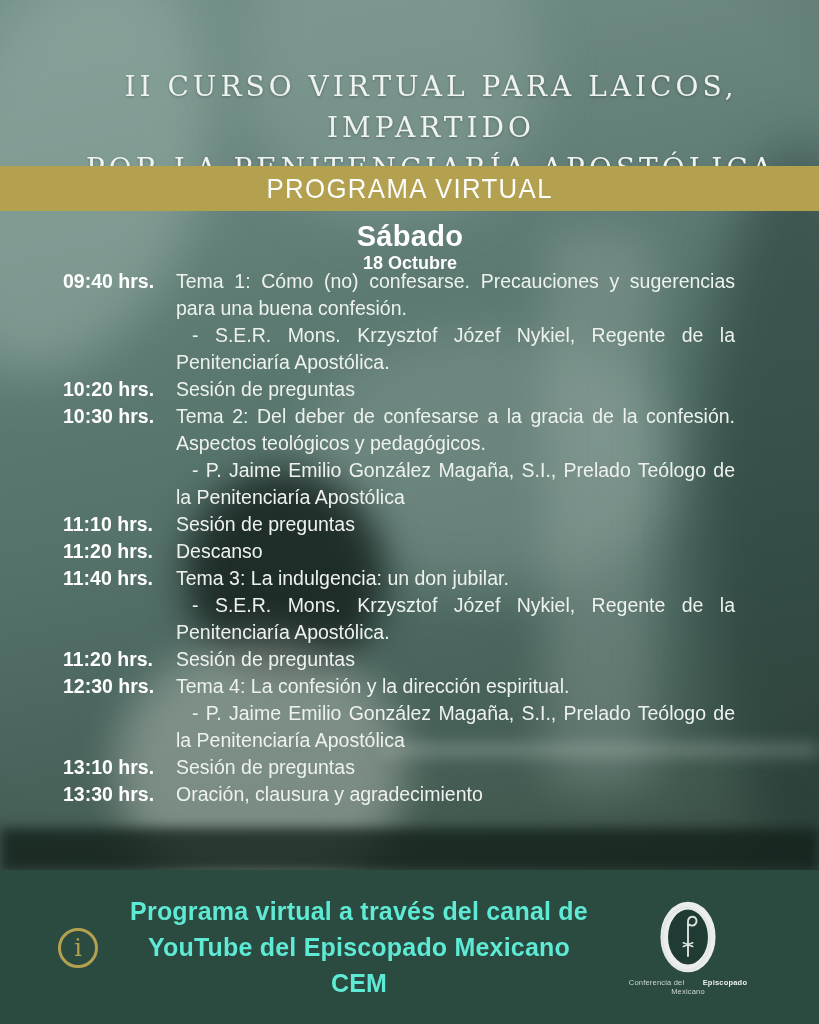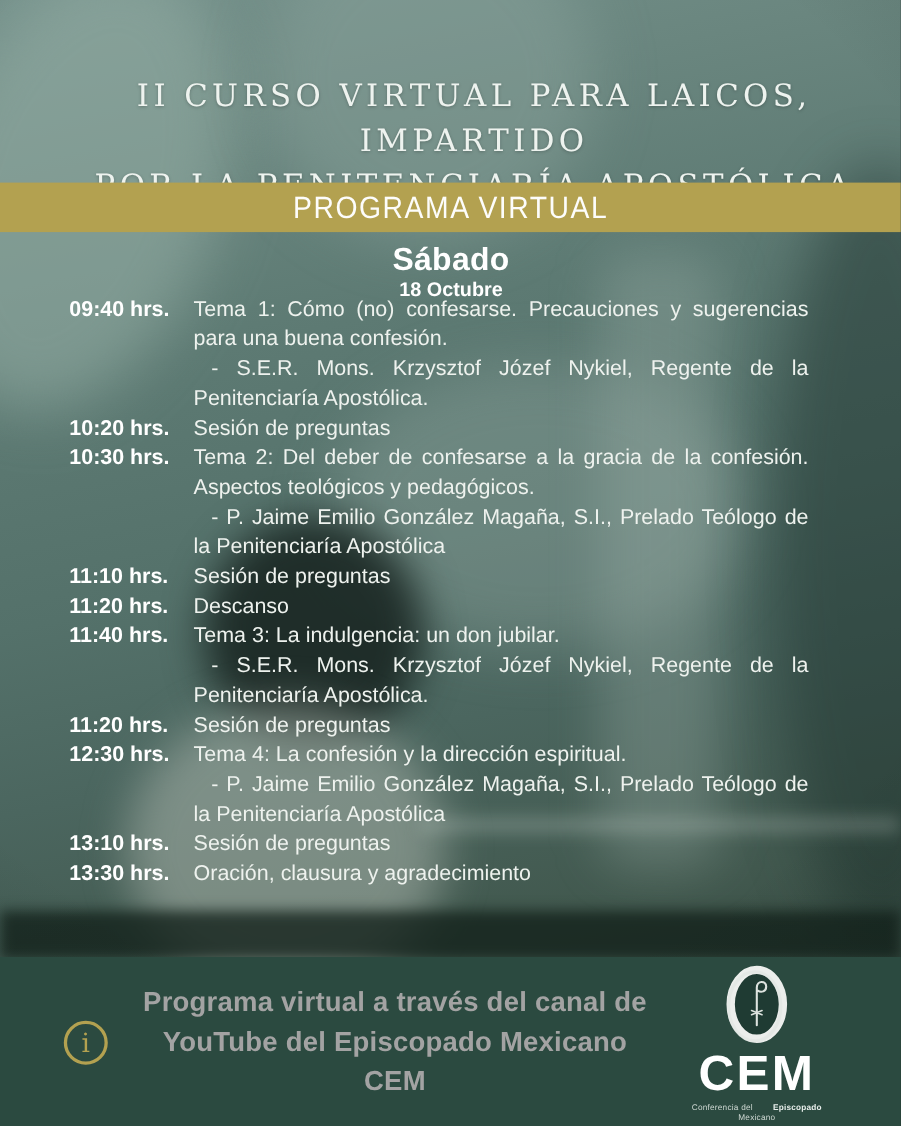--- a/index.html
+++ b/index.html
@@ -81,21 +81,21 @@
   .info-icon{
     flex:0 0 40px;height:40px;border:3px solid var(--accent-gold,#b3a150);
     border-radius:50%;display:flex;align-items:center;justify-content:center;
     margin-top:2px;
   }
   .info-glyph{
     font-family:"DejaVu Serif","Liberation Serif",serif;
     color:var(--accent-gold,#b3a150);font-size:24px;line-height:1;font-weight:400;
   }
   .footer-text{margin-left:26px;text-align:center;width:470px;}
-  .footer-line{font-size:25px;font-weight:bold;color:#a3a3a3;line-height:36px;letter-spacing:.2px;}
+  .footer-line{font-size:25px;font-weight:bold;color:#5eead4;line-height:36px;letter-spacing:.2px;}
   .logo{margin-left:auto;margin-right:26px;text-align:center;width:150px;}
   .logo-mark{display:block;margin:0 auto;}
   .logo-acronym{font-size:45px;font-weight:bold;color:#fff;letter-spacing:2px;line-height:46px;margin-top:2px;}
   .logo-tagline{font-size:7.5px;color:#cdd7d1;margin-top:3px;letter-spacing:.2px;}
   .logo-tagline b{color:#e9efec;margin-left:16px;}
 </style>
 </head>
 <body>
 
 <div class="poster">
@@ -220,18 +220,17 @@
       <div class="footer-line">Programa virtual a través del canal de</div>
       <div class="footer-line">YouTube del Episcopado Mexicano CEM</div>
     </div>
     <div class="logo">
       <svg class="logo-mark" width="62" height="76" viewBox="0 0 64 80">
         <ellipse cx="32" cy="40" rx="25" ry="33" fill="#1f3b33" stroke="#eceeec" stroke-width="8"></ellipse>
         <ellipse cx="30" cy="42" rx="25" ry="33" fill="none" stroke="#dfe3e0" stroke-width="3" opacity="0.55"></ellipse>
         <path d="M32 60 L32 24 C32 17 41 17 41 23 C41 28 36 29 33 27" fill="none" stroke="#dde3df" stroke-width="2" stroke-linecap="round"></path>
         <path d="M27 50 L37 46 M27 46 L37 50" fill="none" stroke="#dde3df" stroke-width="1.6" stroke-linecap="round"></path>
       </svg>
-      <div class="logo-acronym">CEM</div>
       <div class="logo-tagline"><span>Conferencia del</span><b> Episcopado </b><span>Mexicano</span></div>
     </div>
   </div>
 
 </div>
 
 </body></html>

